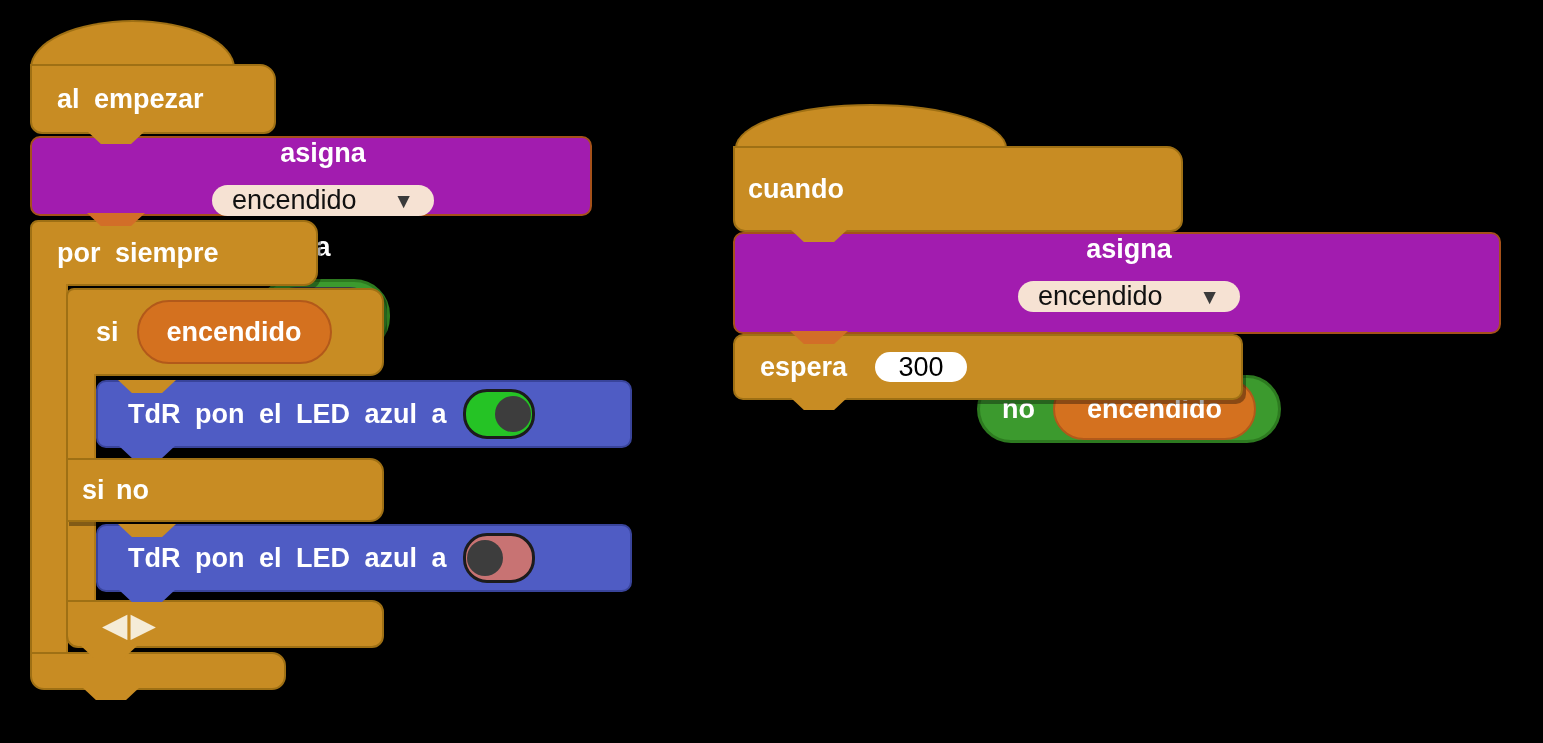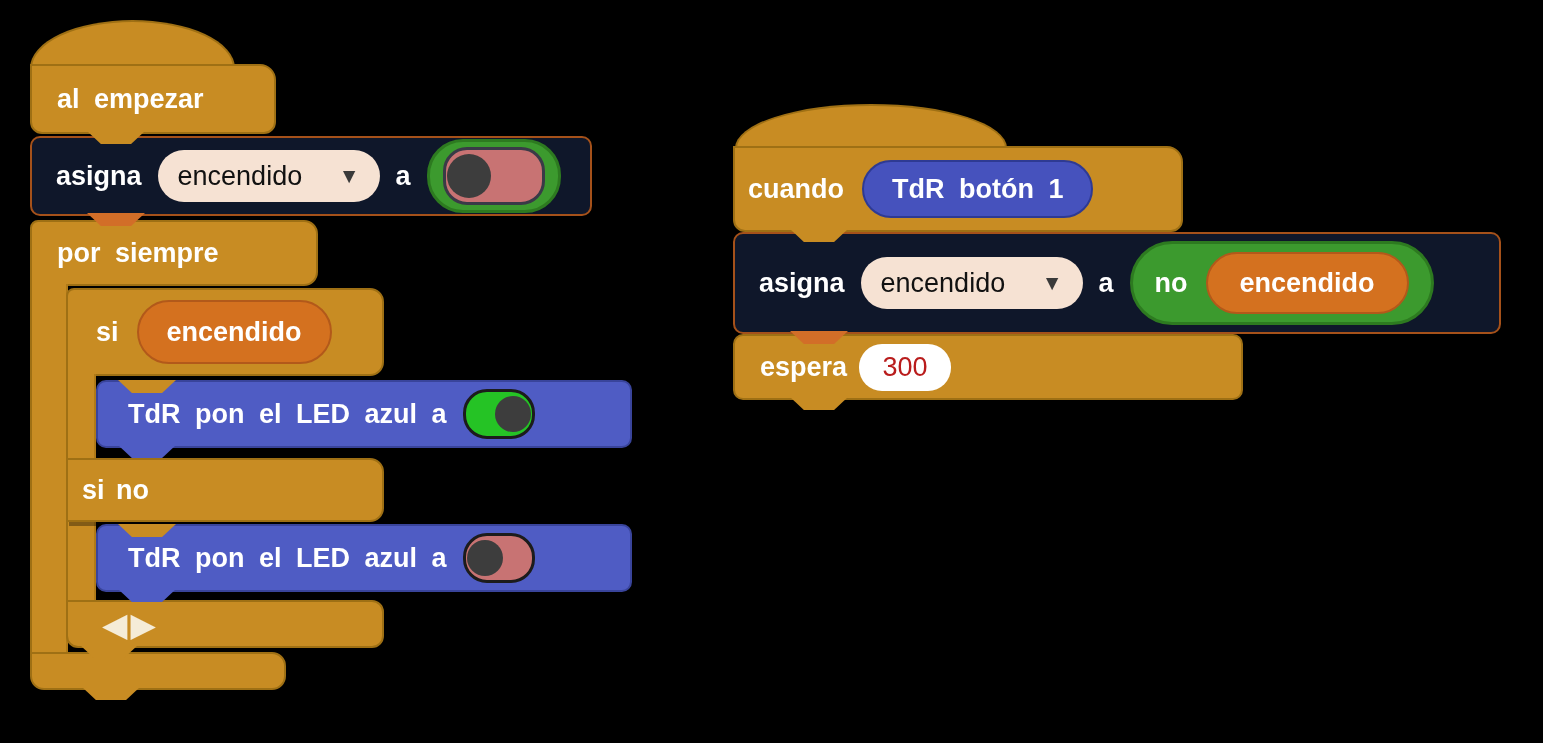--- a/index.html
+++ b/index.html
@@ -1,37 +1,37 @@
 <!DOCTYPE html>
 <html><head>
 <meta charset="utf-8">
 <style>
   html,body{margin:0;padding:0;background:#000;}
   .stage{position:relative;width:1543px;height:743px;background:#000;overflow:hidden;
          font-family:"Liberation Sans",sans-serif;}
   .block{position:absolute;border:2px solid;border-radius:10px;display:flex;align-items:center;
          box-shadow:3px 4px 0 rgba(0,0,0,.35);box-sizing:border-box;white-space:nowrap;}
   .gold{background:#c88c23;border-color:#9f7014;text-align:center;}
-  .orange{background:#0f172a;border-color:#a5511a;}
+  .orange{background:#a21caf;border-color:#a5511a;flex-direction:column;}
   .blue{background:#4f5cc4;border-color:#39449b;}
   .arm{position:absolute;background:#c88c23;border-left:2px solid #9f7014;border-right:2px solid #b07a18;box-sizing:border-box;}
   .dome{position:absolute;background:#c88c23;border:2px solid #9f7014;border-bottom:none;
         border-radius:50% 50% 0 0 / 100% 100% 0 0;box-sizing:border-box;}
   .lbl{color:#fff;font-weight:bold;font-size:27px;word-spacing:7px;white-space:nowrap;}
   .dropdown{background:#f6e2d3;border-radius:26px;height:52px;display:flex;align-items:center;
             padding:0 20px;gap:14px;color:#111;font-size:27px;box-sizing:border-box;}
   .dropdown .arrow{color:#3a3a3a;font-size:21px;}
   .reporter{background:#d4711f;border:2px solid #b2591a;border-radius:33px;height:64px;
             display:flex;align-items:center;padding:0 28px;box-sizing:border-box;}
   .predicate{background:#3c9a2e;border:3px solid #2d7a20;border-radius:43px;height:84px;
              display:flex;align-items:center;padding:0 22px;gap:18px;box-sizing:border-box;}
   .event-oval{background:#4652bd;border:2px solid #2e3a93;border-radius:29px;height:58px;
               padding:0 28px;display:flex;align-items:center;box-sizing:border-box;}
-  .num-input{background:#fff;border-radius:23px;height:47px;min-width:92px;display:flex;
-             align-items:center;justify-content:center;color:#b91c1c;font-size:27px;padding:0 16px;box-sizing:border-box;}
+  .num-input{background:#fff;border-radius:23px;height:30px;min-width:92px;display:flex;
+             align-items:center;justify-content:center;color:#000000;font-size:27px;padding:0 16px;box-sizing:border-box;}
   .bool-slot{background:#3c9a2e;border:3px solid #2d7a20;border-radius:36px;padding:5px 13px;}
   .toggle{position:relative;width:66px;height:44px;border-radius:24px;border:3px solid #1c1c1c;box-sizing:content-box;}
   .toggle[data-state="on"]{background:#25c325;}
   .toggle[data-state="off"]{background:#c87373;}
   .toggle .knob{position:absolute;top:50%;transform:translateY(-50%);width:36px;height:36px;border-radius:50%;background:#3d3d3d;}
   .toggle[data-state="on"] .knob{right:1px;}
   .toggle[data-state="off"] .knob{left:1px;}
   .toggle.big{width:96px;height:52px;border-color:#3a3a47;}
   .toggle.big .knob{width:44px;height:44px;}
   .nub{position:absolute;bottom:-12px;height:13px;width:58px;
@@ -117,43 +117,40 @@
       <div class="nub gold-fill" style="left:12px"></div>
     </div>
 
   </div>
 
   <div>
 
     <div class="dome" style="left:735px;top:104px;width:272px;height:44px"></div>
     <div class="block gold" style="left:733px;top:146px;width:450px;height:86px;border-radius:0 16px 12px 12px;padding-left:13px;gap:18px">
       <span class="lbl">cuando</span>
-      <div class="event-oval">
-        <span class="lbl">TdR botón 1</span>
-      </div>
       <div class="nub gold-fill" style="left:55px"></div>
     </div>
 
     <div class="block orange" style="left:733px;top:232px;width:768px;height:102px;padding-left:24px;gap:16px">
       <span class="lbl">asigna</span>
       <div class="dropdown" style="width:222px;justify-content:space-between">
         <span>encendido</span>
         <span class="arrow">▼</span>
       </div>
       <span class="lbl">a</span>
       <div class="predicate">
         <span class="lbl">no</span>
         <div class="reporter" style="height:62px;padding:0 32px">
           <span class="lbl">encendido</span>
         </div>
       </div>
       <div class="nub orange-fill" style="left:55px"></div>
     </div>
 
-    <div class="block gold" style="left:733px;top:334px;width:510px;height:66px;padding-left:25px;gap:12px">
+    <div class="block gold" style="left:733px;top:334px;width:510px;height:66px;padding-left:25px;gap:28px">
       <span class="lbl">espera</span>
       <div class="num-input">
         <span>300</span>
       </div>
       <div class="nub gold-fill" style="left:55px"></div>
     </div>
 
   </div>
 
 </div>

